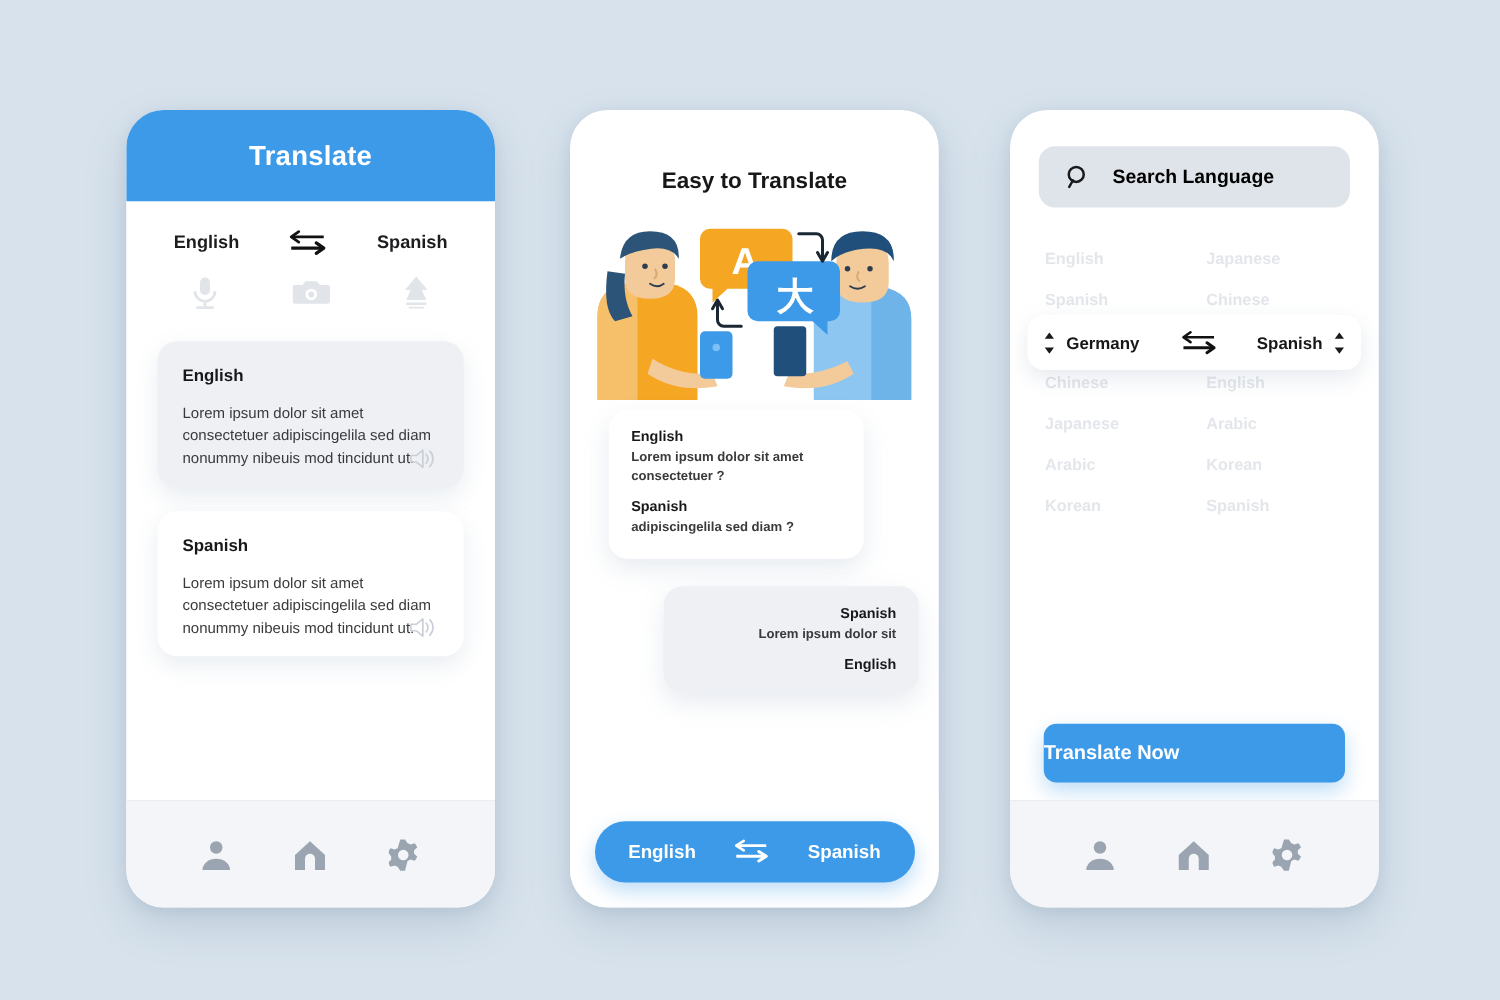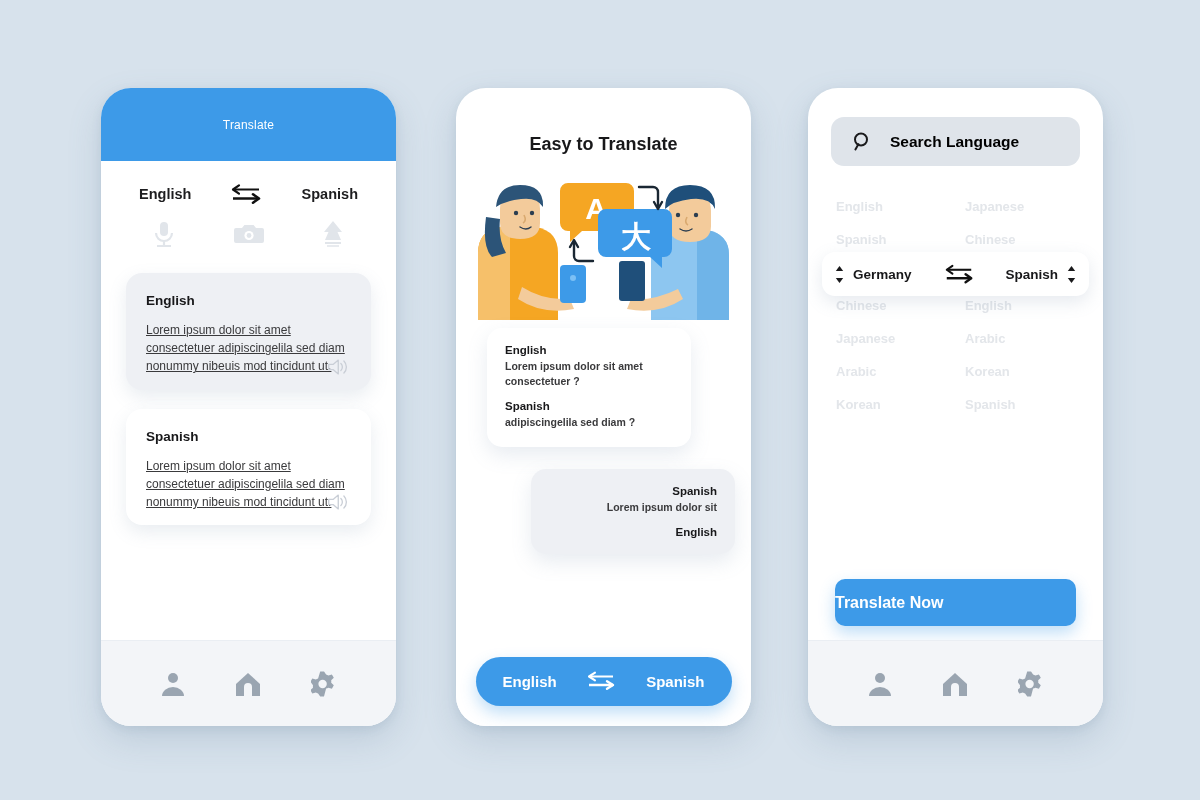--- a/index.html
+++ b/index.html
@@ -25,21 +25,21 @@
   #phone2 { left:456px; top:88px; }
   #phone3 { left:808px; top:88px; }
 
   
   .blue-header {
     height:73px;
     background:#3d9ae8;
     display:flex; align-items:center; justify-content:center;
   }
   .blue-header .title {
-    color:#fff; font-size:12px; font-weight:normal; letter-spacing:.2px;
+    color:#fff; font-size:22px; font-weight:bold; letter-spacing:.2px;
   }
   .lang-row {
     display:flex; align-items:center; justify-content:space-between;
     padding:22px 38px 0 38px;
   }
   .lang-row .lang { font-size:14.5px; font-weight:bold; color:#1d1d1f; }
   .swap-ico { width:34px; height:22px; }
 
   .tools-row {
     display:flex; align-items:center; justify-content:space-between;
@@ -53,21 +53,20 @@
     padding:20px 20px 14px 20px;
     position:relative;
     box-shadow:0 7px 18px rgba(120,145,170,.16);
   }
   .msg-card.grey { background:#eef0f4; }
   .msg-card.white { background:#ffffff; }
   .msg-card .cl { font-size:13.5px; font-weight:bold; color:#18181a; }
   .msg-card .ct {
     font-size:12px; color:#3a3a3c; line-height:1.52; margin-top:13px;
     max-width:200px;
-    text-decoration:underline;
   }
   .spk { position:absolute; right:18px; bottom:12px; width:26px; height:22px; }
 
   .bottom-nav {
     position:absolute; left:0; right:0; bottom:0; height:86px;
     background:#f3f5f8;
     display:flex; align-items:center; justify-content:space-around;
     padding:0 34px;
     border-top:1px solid #eaeef3;
   }

